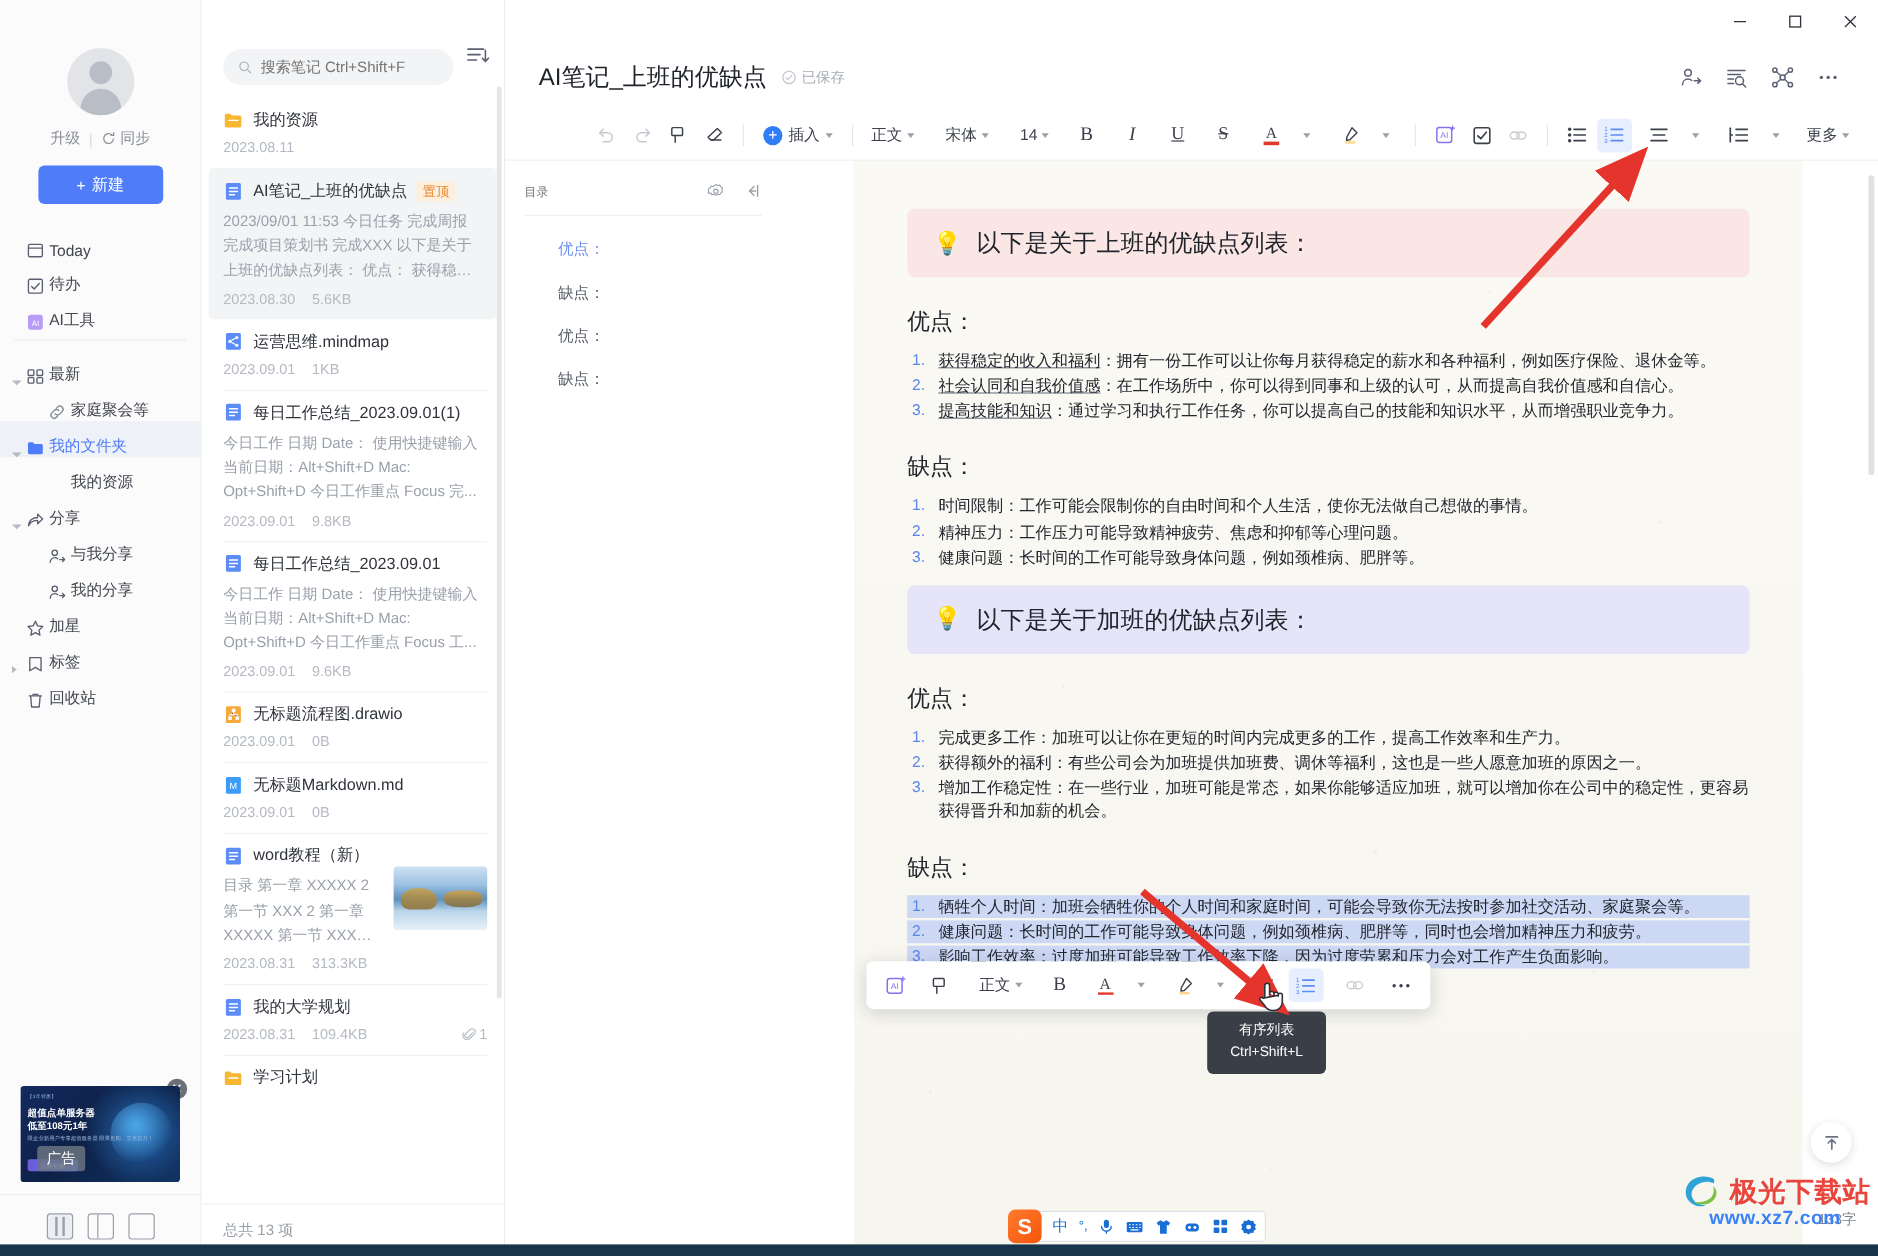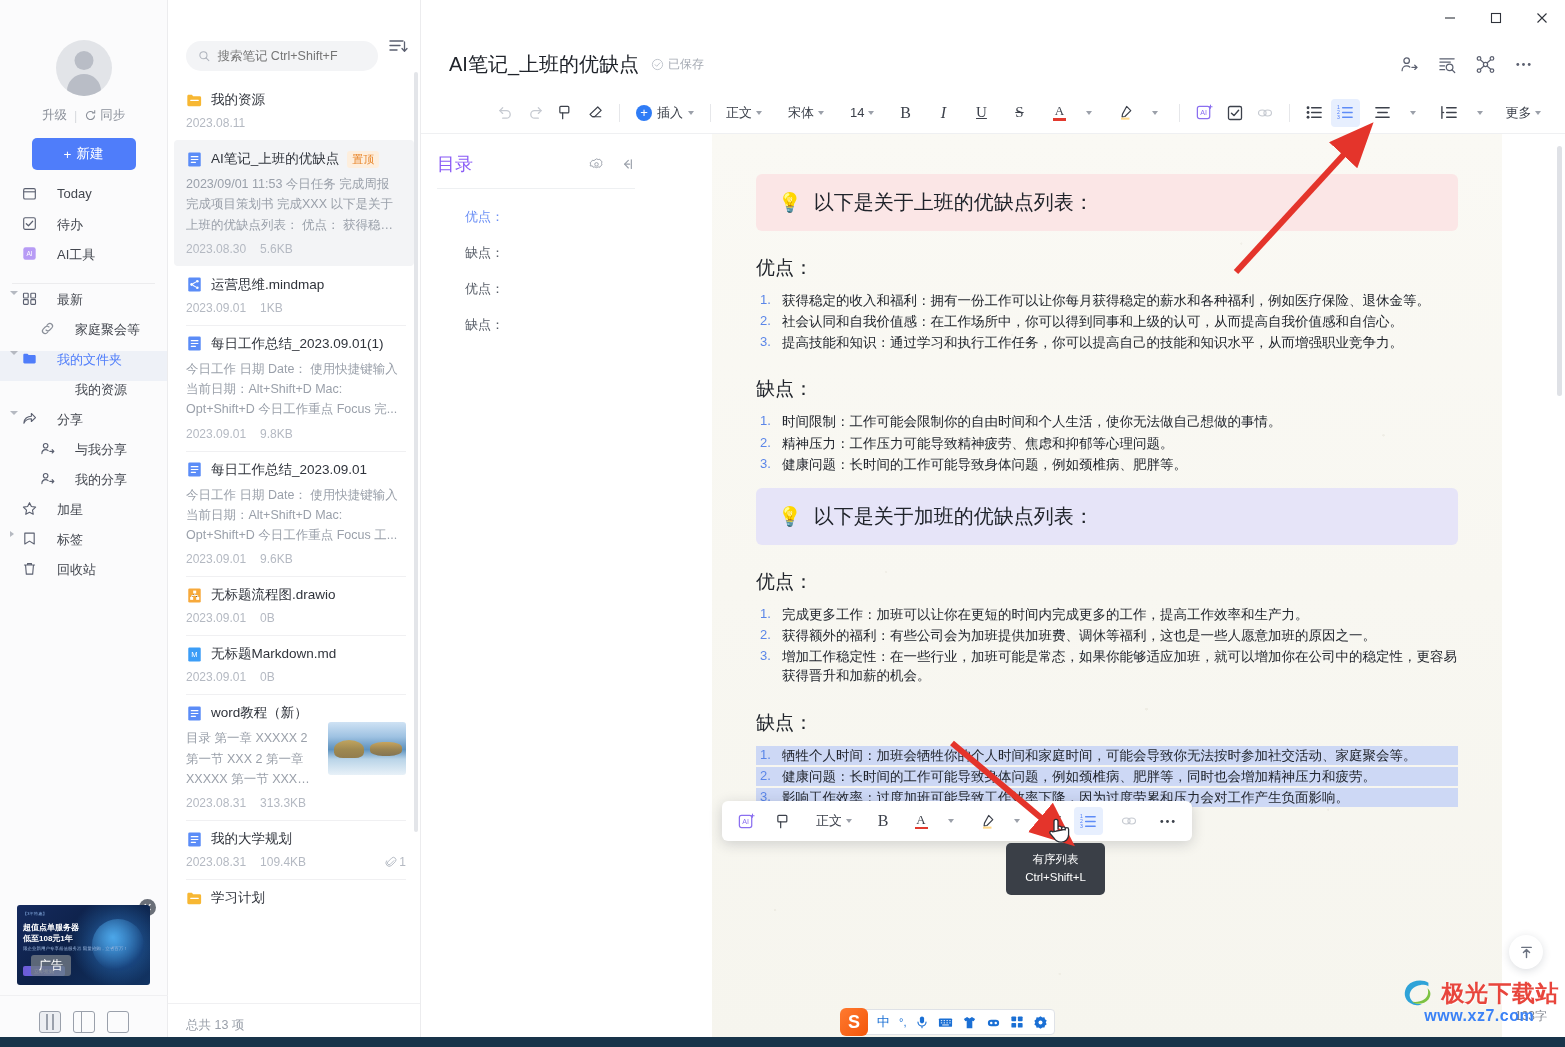--- a/index.html
+++ b/index.html
@@ -36,22 +36,22 @@
   .acct-row .divider { color: #d8dade; }
   .acct-row .sync { display: flex; align-items: center; gap: 3px; }
   .new-btn {
     margin: 14px auto 0; width: 104px; height: 32px; border-radius: 5px;
     background: #4f7dfa; color: #fff; font-size: 13.5px;
     display: flex; align-items: center; justify-content: center; gap: 5px;
     cursor: pointer; border: none;
   }
   .nav { margin-top: 16px; }
   .nav-item {
-    display: flex; align-items: flex-start; height: 30px; padding-left: 22px;
-    font-size: 13px; color: #43474f; cursor: pointer; gap: 20px; position: relative;
+    display: flex; align-items: flex-end; height: 30px; padding-left: 22px;
+    font-size: 13px; color: #43474f; cursor: pointer; gap: 4px; position: relative;
   }
   .nav-item.active { background: #eef1f7; color: #4f7dfa; }
   .nav-item.indent1 { padding-left: 40px; }
   .nav-item .ico { width: 15px; height: 15px; display: inline-flex; align-items: center; justify-content: center; flex: 0 0 15px; }
   .caret {
     position: absolute; left: 10px; width: 0; height: 0; border-left: 4px solid #b5b9c1;
     border-top: 3.5px solid transparent; border-bottom: 3.5px solid transparent;
   }
   .caret.down { border-left: 4px solid transparent; border-right: 4px solid transparent;
     border-top: 4.5px solid #b5b9c1; border-bottom: none; }
@@ -173,21 +173,21 @@
   .tb-sep { width: 1px; height: 18px; background: #e6e7ea; margin: 0 8px; }
   .caret-sm { width: 0; height: 0; border-left: 3.2px solid transparent; border-right: 3.2px solid transparent;
     border-top: 4px solid #9ba0a9; }
   .insert-btn { display: flex; align-items: center; gap: 5px; padding: 0 6px; height: 28px; cursor: pointer; border-radius: 4px; }
   .plus-circle { width: 16px; height: 16px; border-radius: 50%; background: #2f7cf6; color: #fff; font-size: 13px;
     display: flex; align-items: center; justify-content: center; line-height: 1; }
 
   .body-area { flex: 1; display: flex; overflow: hidden; position: relative; }
 
   .toc { width: 228px; flex: 0 0 228px; padding: 18px 14px 0 16px; }
-  .toc-head { display: flex; align-items: center; font-size: 18px; color: #8b5cf6; text-align: right; }
+  .toc-head { display: flex; align-items: center; font-size: 10px; color: #737373; text-align: right; }
   .toc-head .sp { margin-left: auto; display: flex; gap: 16px; align-items: center; }
   .toc-line { height: 1px; background: #eef0f2; margin: 12px 0 10px; }
   .toc-item { font-size: 13px; color: #585e68; padding: 9px 0 9px 28px; cursor: pointer; }
   .toc-item.active { color: #6b8ff5; }
 
   .paper-wrap { flex: 1; position: relative; overflow: hidden; display: flex; justify-content: center; }
   .paper {
     width: 790px; margin-top: 0; position: relative;
     background: #f7f6f0;
     background-image:
@@ -214,21 +214,21 @@
   .bulb { font-size: 19px; }
   h3.sec { font-size: 19px; margin: 24px 0 10px; color: #20242b; font-weight: normal; font-family: "Liberation Serif", serif; }
   ol.list { list-style: none; counter-reset: li; padding: 0; margin: 0; }
   ol.list > li {
     counter-increment: li; position: relative; padding-left: 26px; font-size: 13.5px; color: #22262e;
     line-height: 1.42; margin-bottom: 2px; font-family: "Liberation Sans", sans-serif;
   }
   ol.list > li::before {
     content: counter(li) "."; position: absolute; left: 4px; color: #5b86e8; font-size: 13px;
   }
-  ol.list > li .u { text-decoration-color: #7b8190; }
+  ol.list > li .u { text-decoration: underline; text-decoration-color: #7b8190; }
   ol.list.sel > li { background: #cdd8f5; }
 
   .float-tb {
     position: absolute; left: 722px; top: 801px; height: 40px; background: #fff; border-radius: 6px;
     box-shadow: 0 3px 14px rgba(25,32,50,.18); display: flex; align-items: center;
     padding: 0 10px; gap: 2px; z-index: 25; font-size: 13px; color: #3c414b;
   }
   .tooltip {
     position: absolute; left: 1006px; top: 843px; width: 99px; background: #3a3f47; color: #fff;
     border-radius: 5px; padding: 8px 6px; text-align: center; font-size: 11.5px; line-height: 1.55; z-index: 26;

